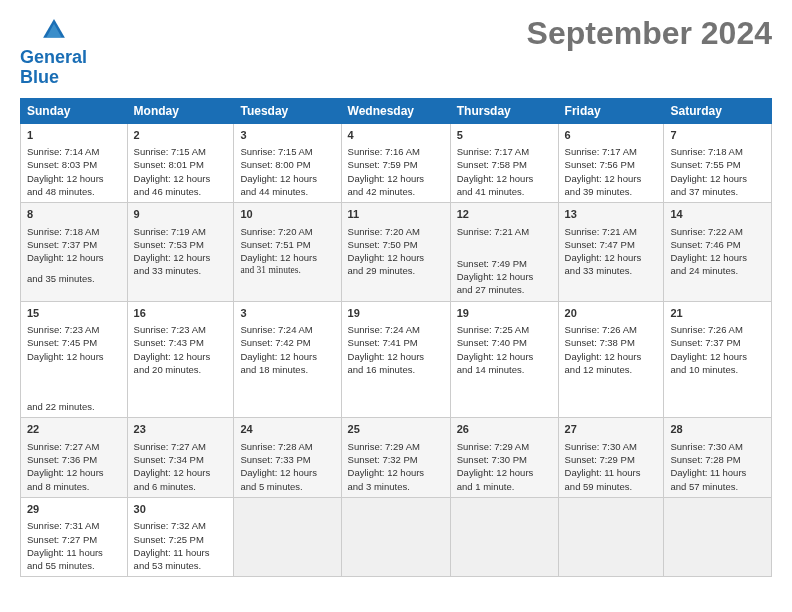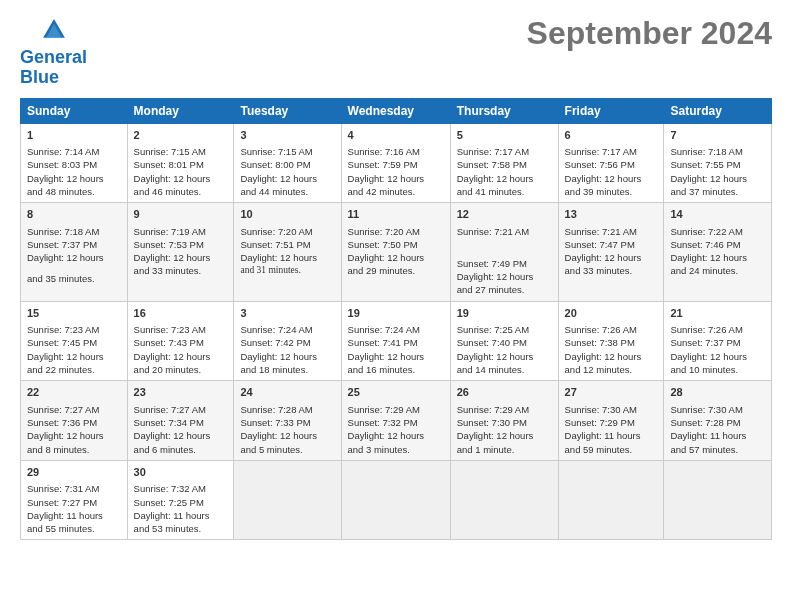--- a/index.html
+++ b/index.html
@@ -228,21 +228,21 @@
             <span style="display: block;">Daylight: 12 hours</span>
             <span style="display: block;">and 24 minutes.</span>
           </td>
         </tr>
         <tr>
           <td>
             <span class="day-num">15</span>
             <span style="display: block;">Sunrise: 7:23 AM</span>
             <span style="display: block;">Sunset: 7:45 PM</span>
             <span style="display: block;">Daylight: 12 hours</span>
-            <span style="display: block;">and 22 minutes.</span>
+            <span style="display: block; margin-top: 37px;">and 22 minutes.</span>
           </td>
           <td>
             <span class="day-num">16</span>
             <span style="display: block;">Sunrise: 7:23 AM</span>
             <span style="display: block;">Sunset: 7:43 PM</span>
             <span style="display: block;">Daylight: 12 hours</span>
             <span style="display: block;">and 20 minutes.</span>
           </td>
           <td>
             <span class="day-num">3</span>

